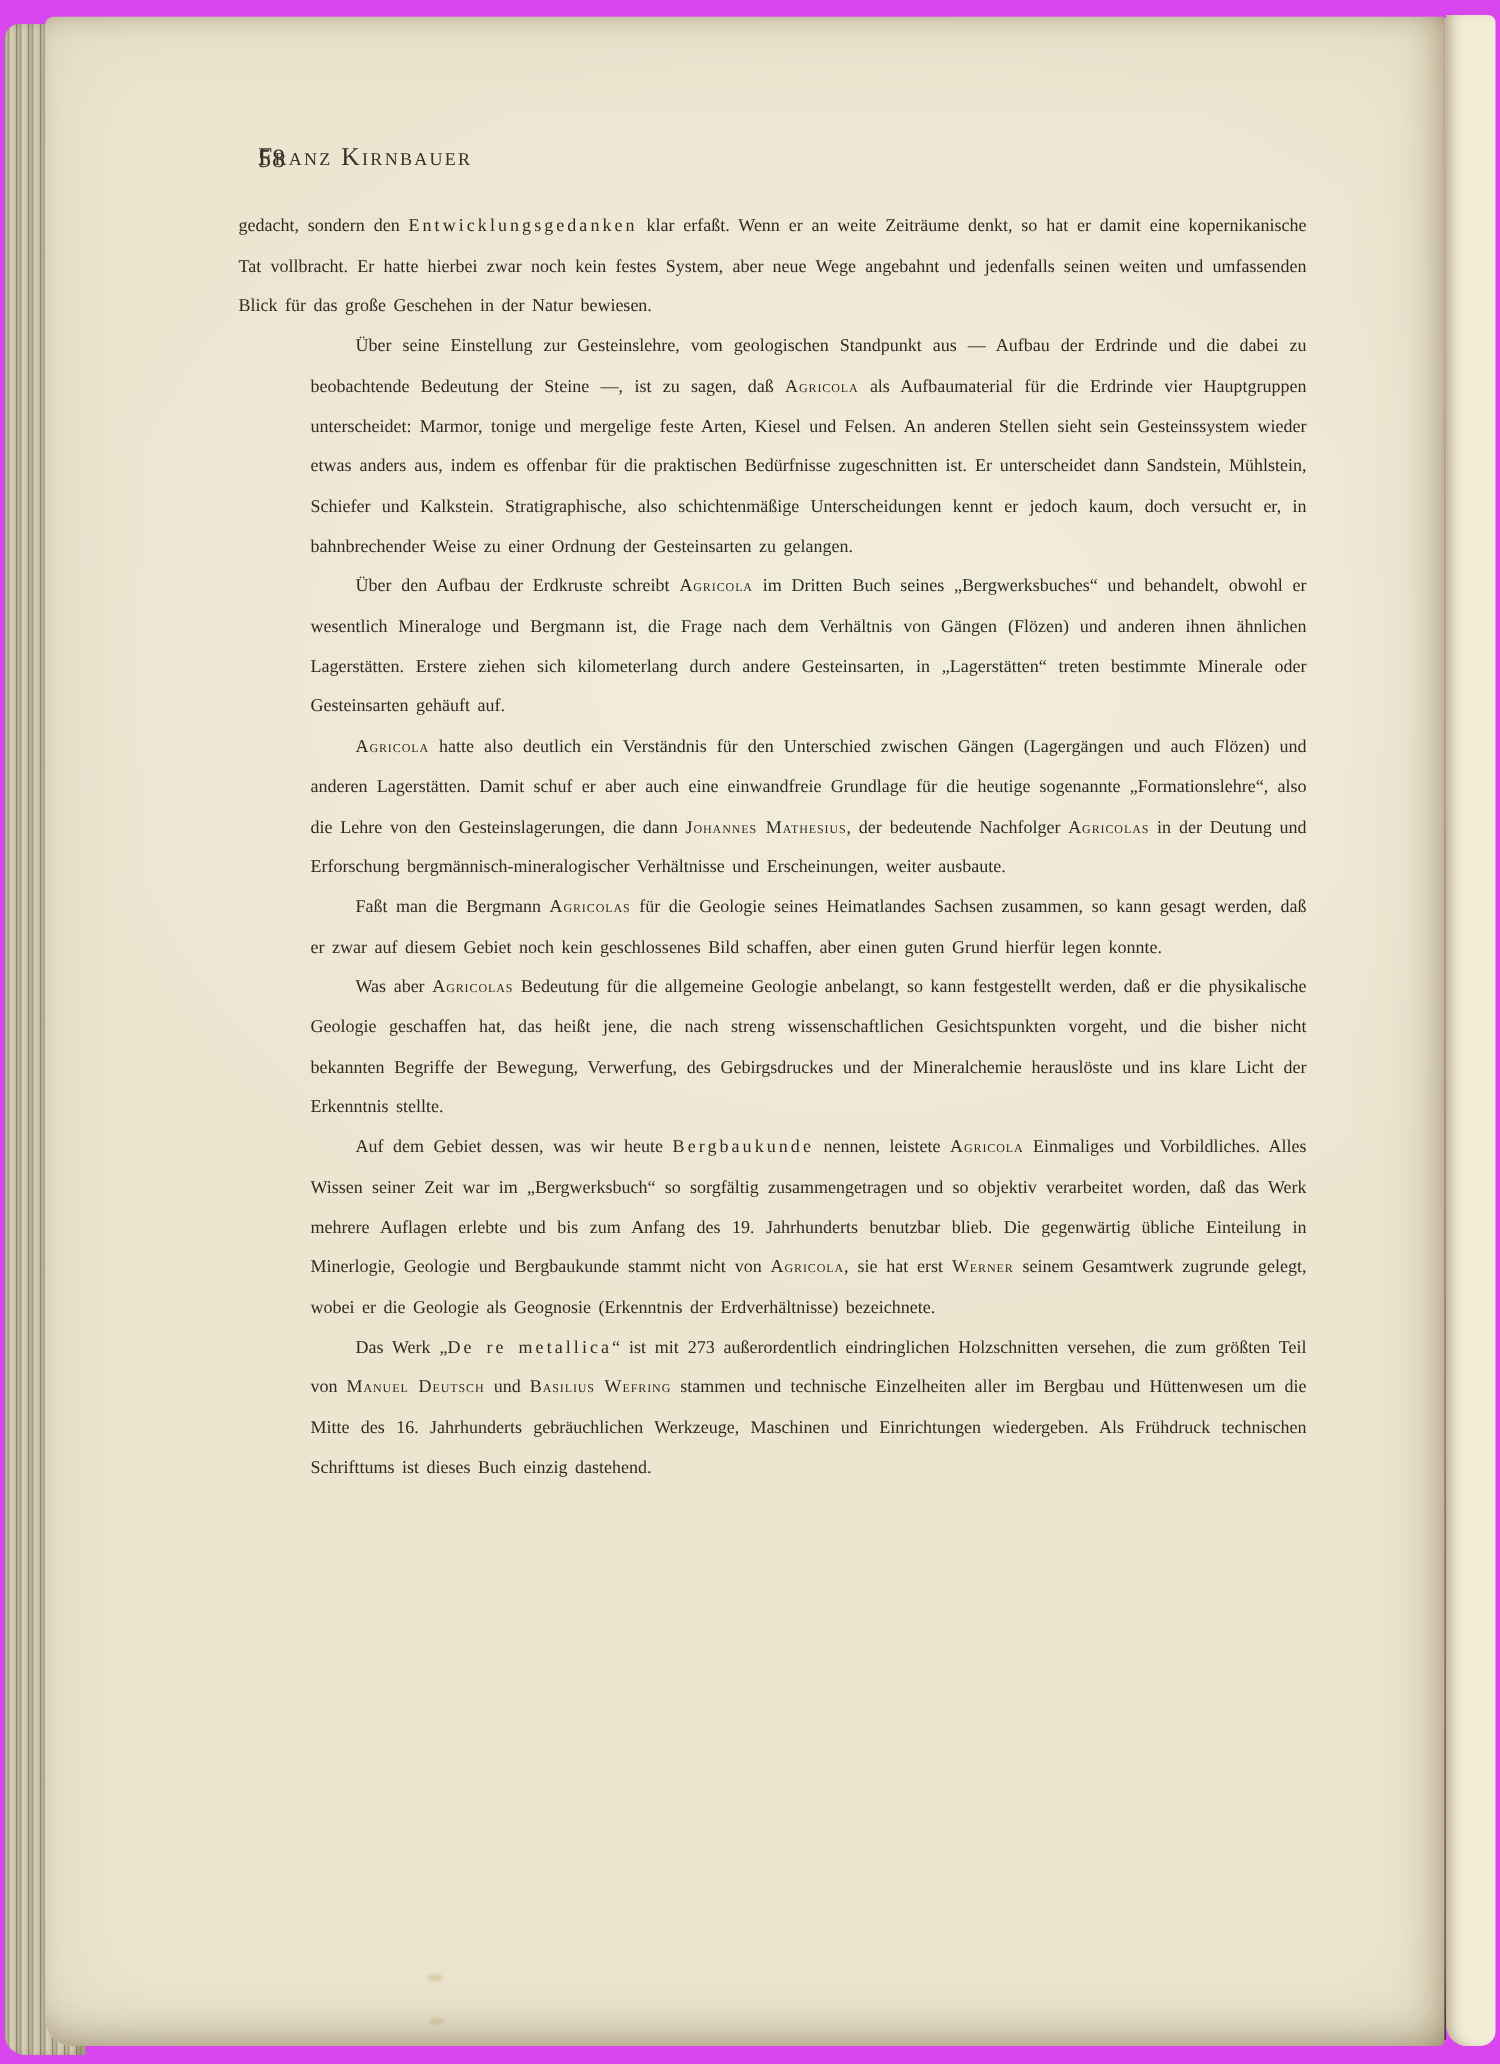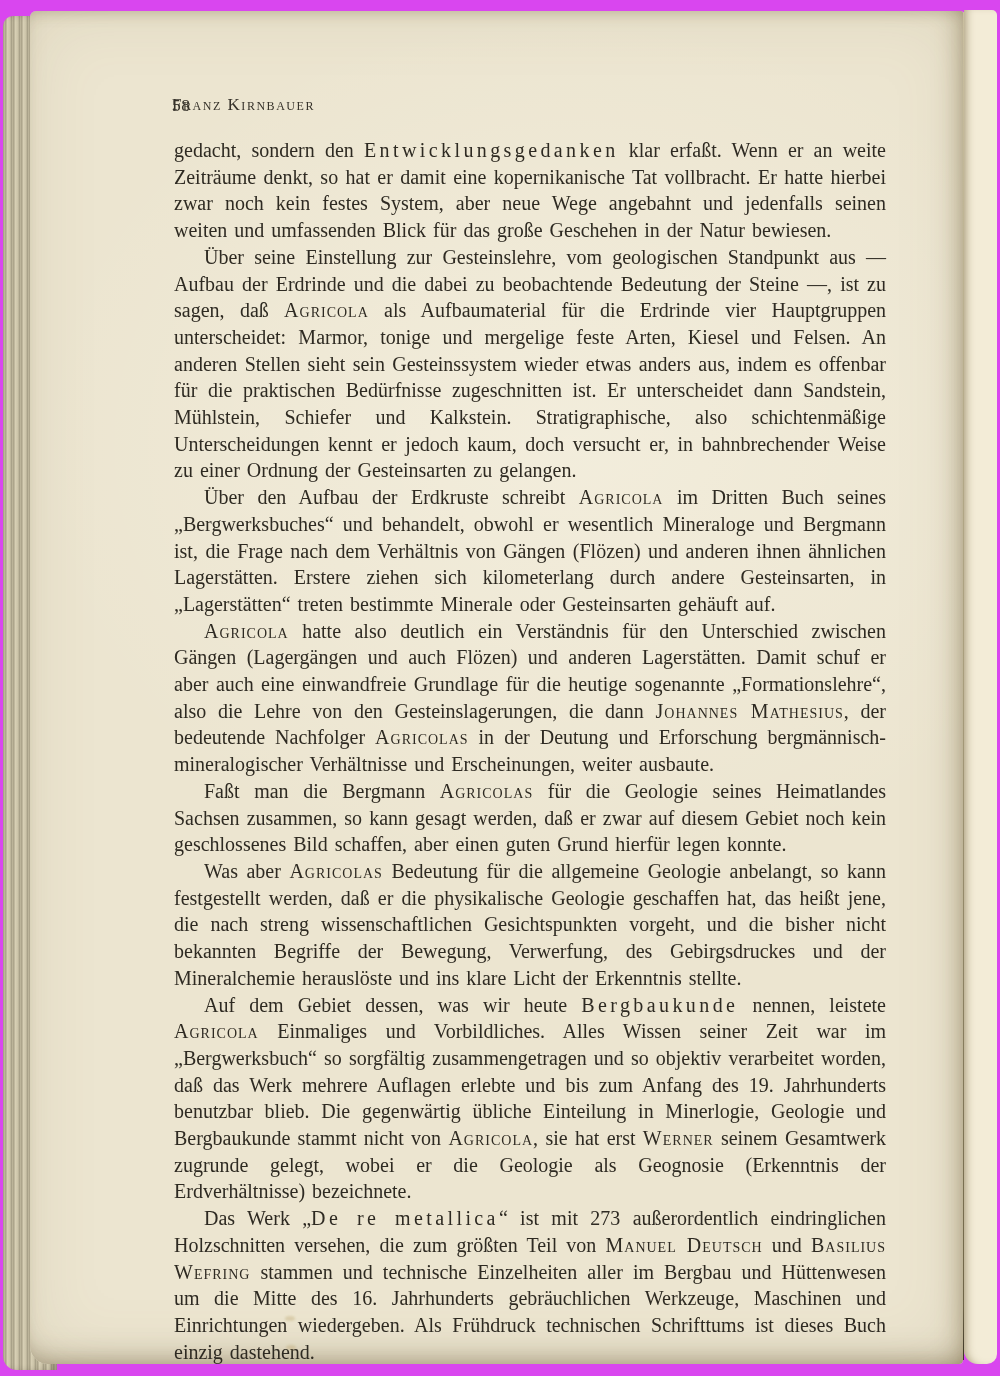--- a/index.html
+++ b/index.html
@@ -77,35 +77,36 @@
     top: 84px;
     width: 712px;
     text-align: left;
     font-size: 17px;
     font-variant: small-caps;
     letter-spacing: 0.09em;
     color: #36322a;
   }
   .text-block {
     position: absolute;
-    left: 144px;
+    left: 129px;
     top: 126px;
     width: 712px;
-    font-size: 20px;
+    font-size: 12px;
     line-height: 26.7px;
     color: #2e2a22;
     text-align: justify;
     word-spacing: 2px;
   }
   .text-block p {
     margin: 0;
     padding: 0;
   }
   .text-block p.indent {
     text-indent: 30px;
+    margin-left: 48px;
   }
   .smallcaps {
     font-variant: small-caps;
     letter-spacing: 0.05em;
   }
   .spaced {
     letter-spacing: 0.17em;
   }
   
   .smudge {

